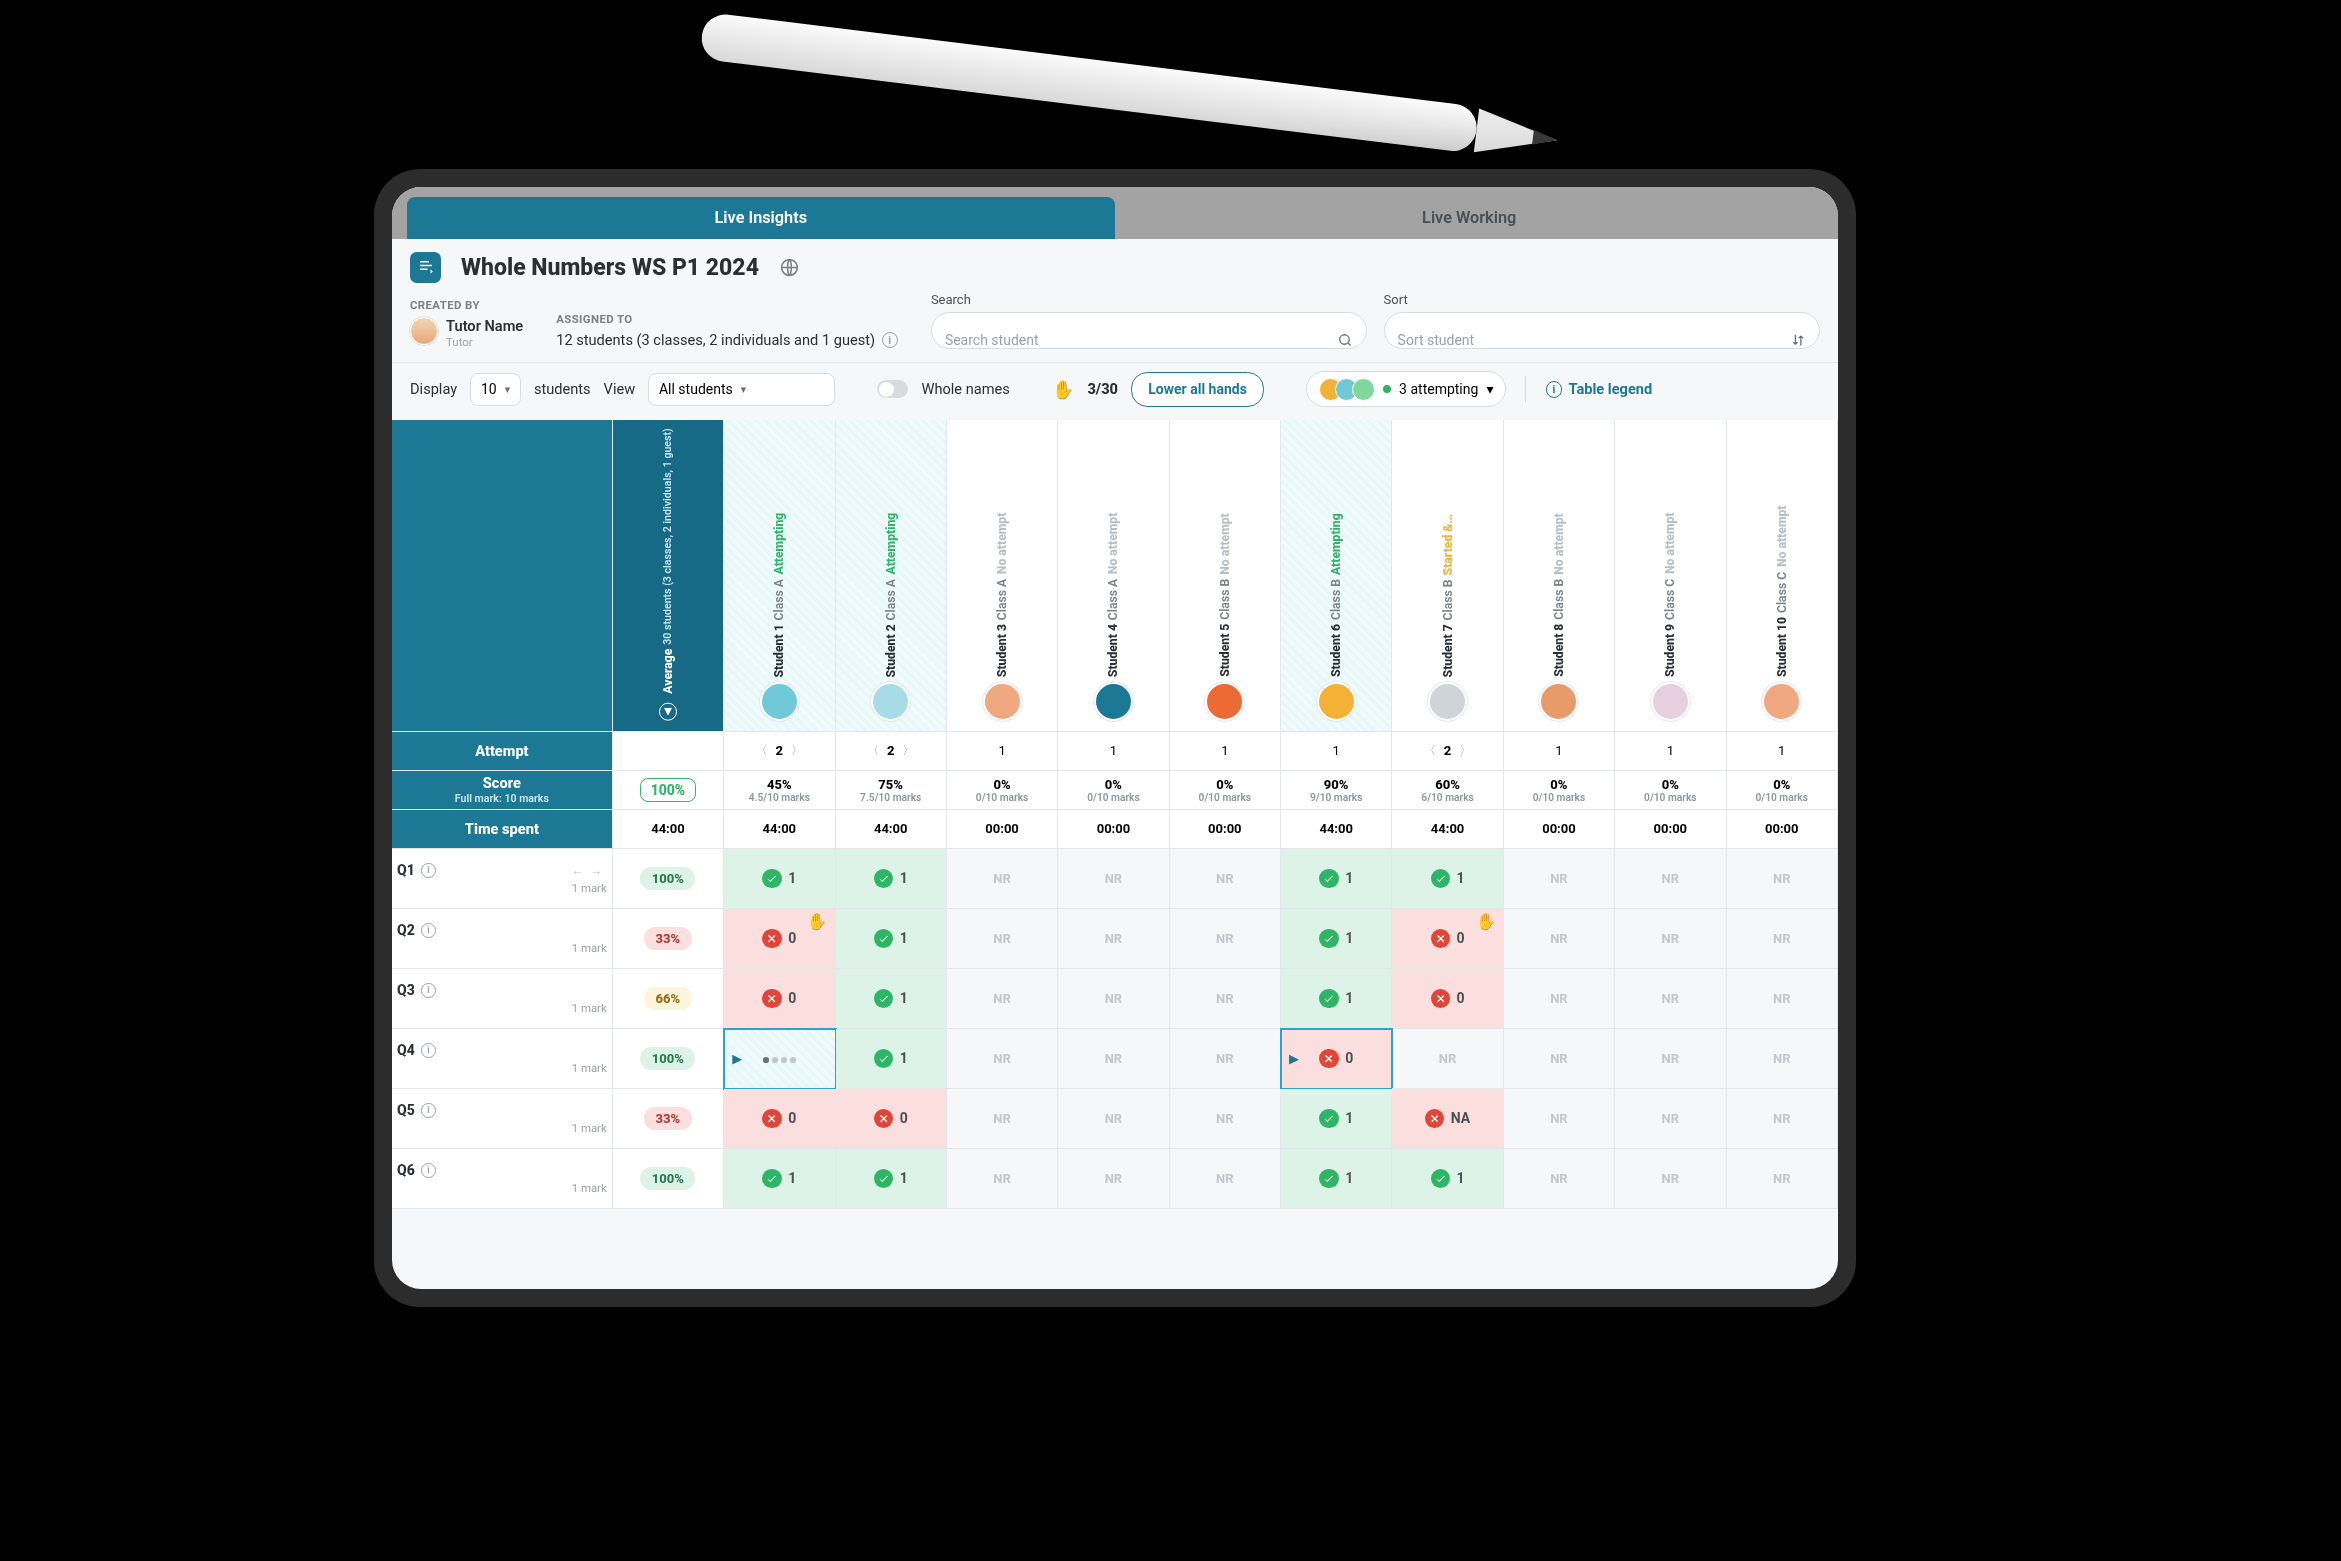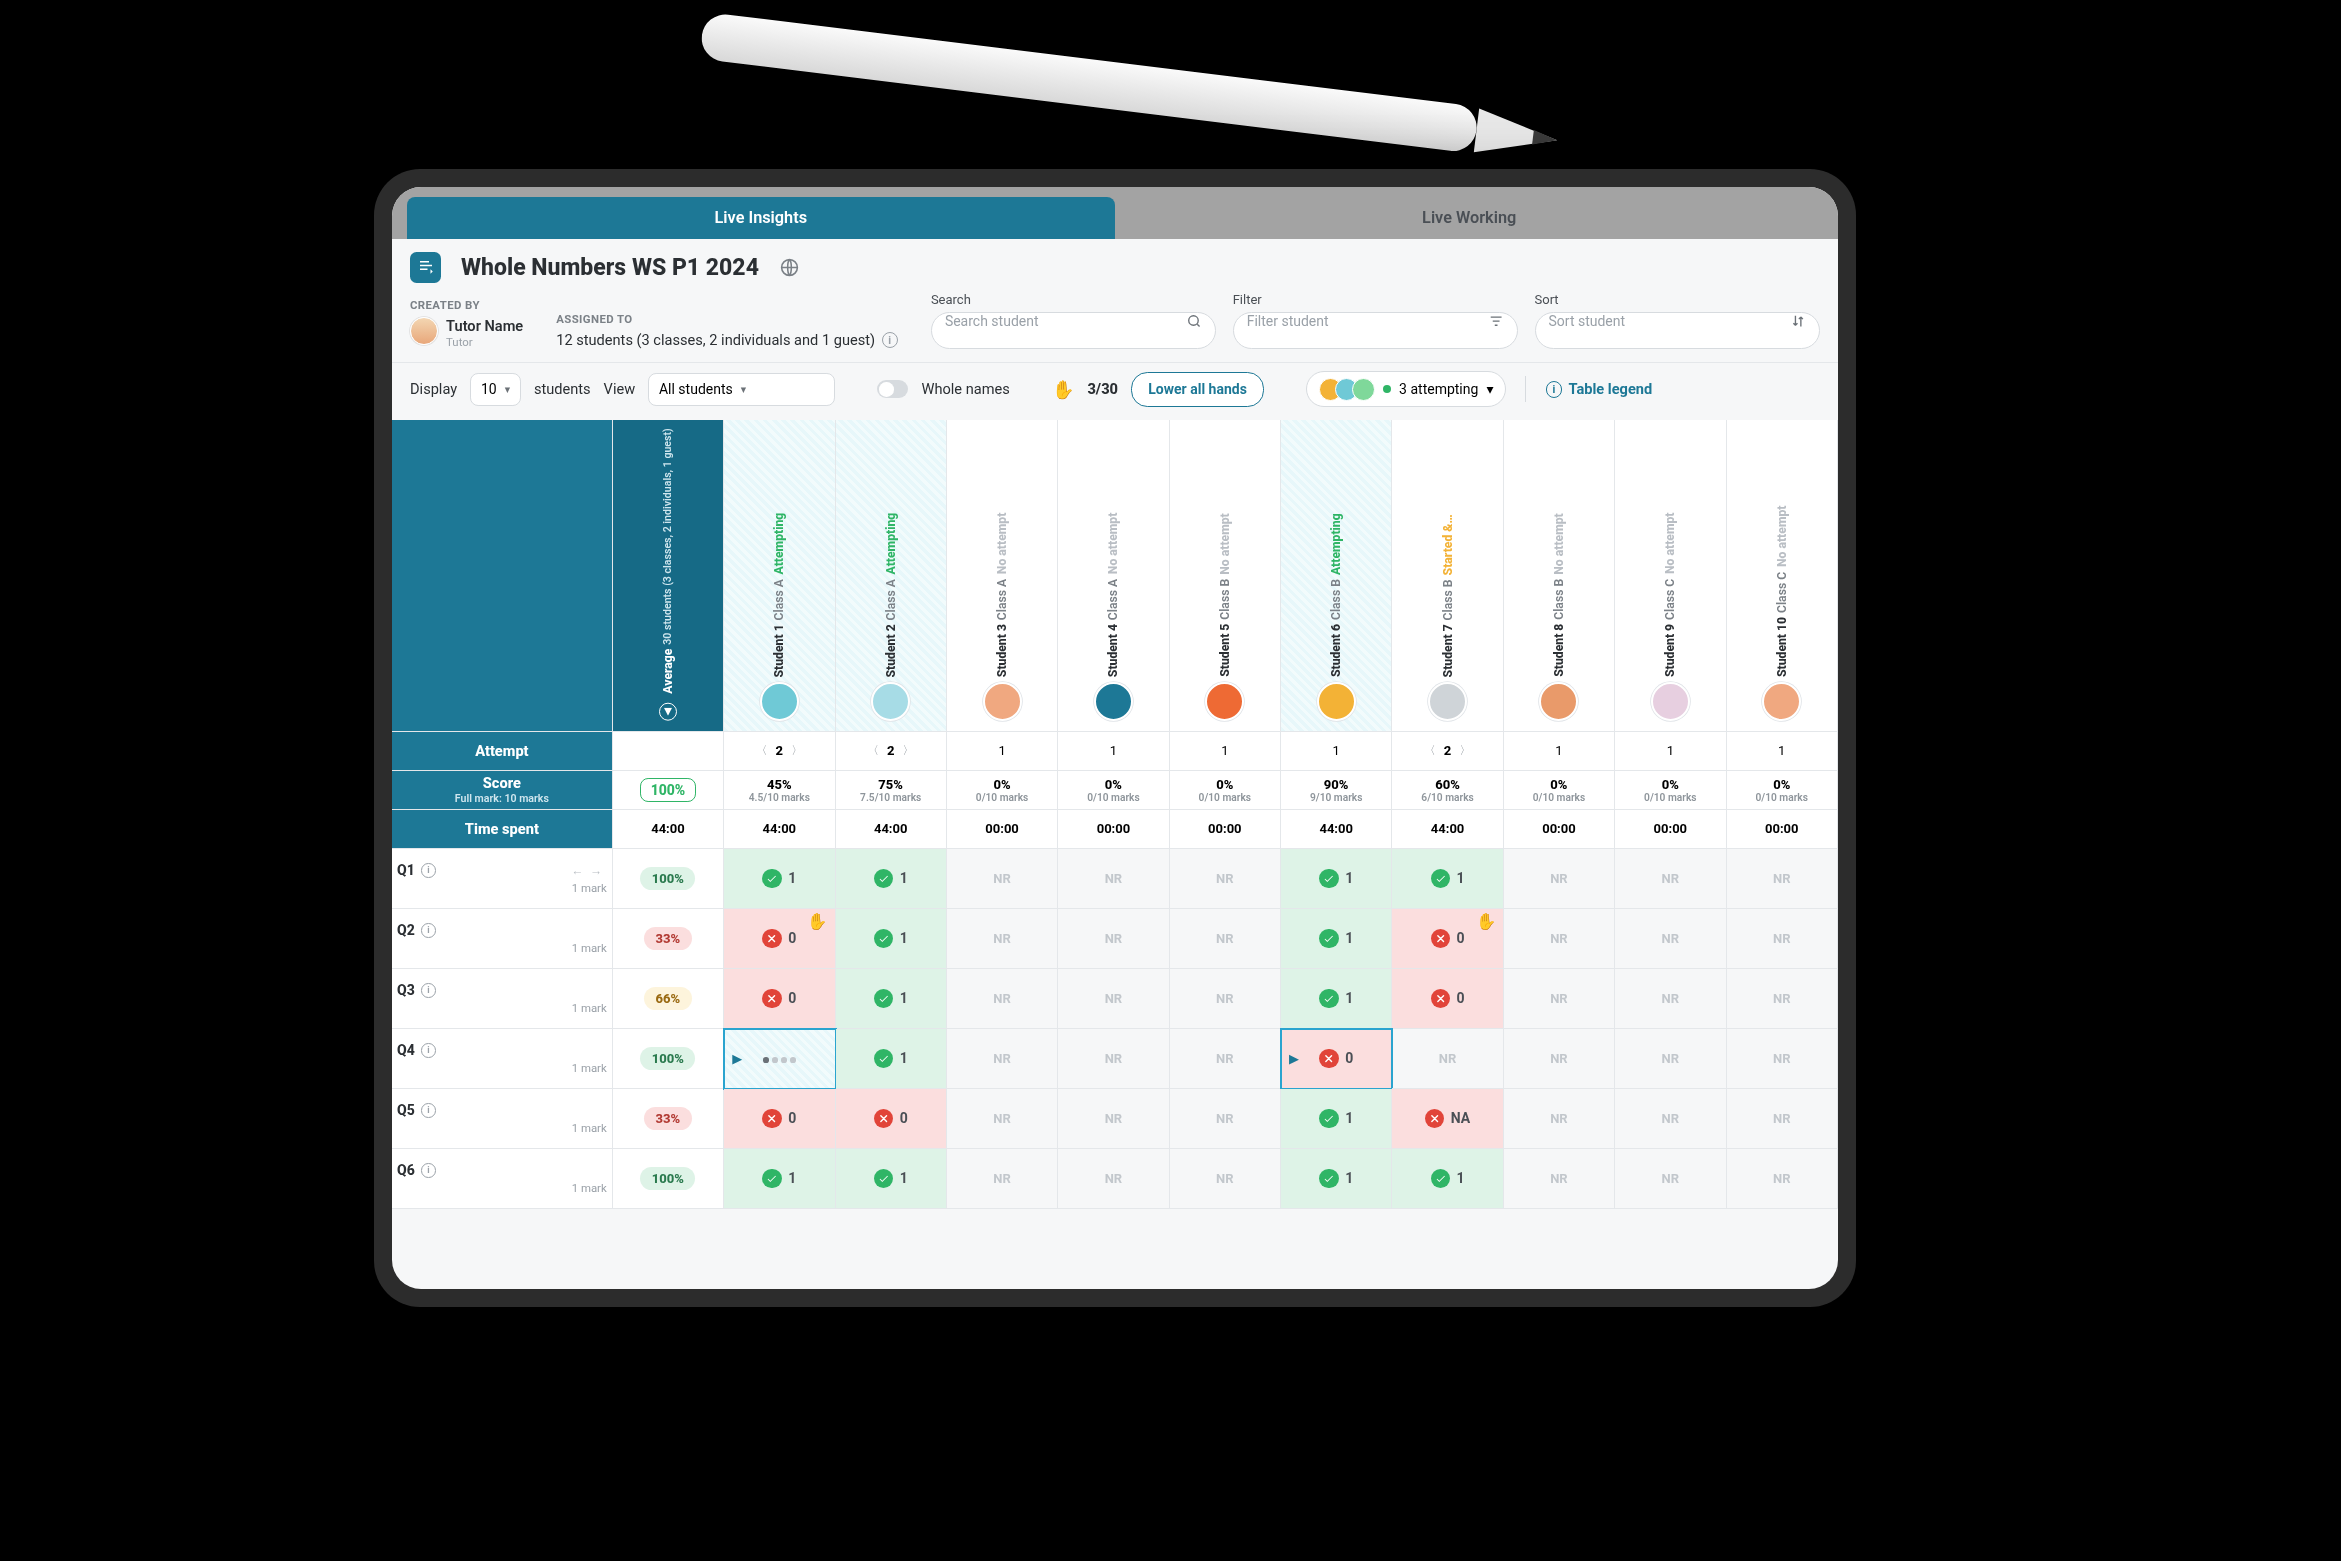--- a/index.html
+++ b/index.html
@@ -71,21 +71,21 @@
   .metalabel{font-size:11.4px;font-weight:700;color:#7b8187;letter-spacing:0.4px;}
   .creator{display:flex;gap:8.1px;}
   .creator .av{width:28px;height:28px;border-radius:50%;background:linear-gradient(#f3d6b2,#e8a77a);border:1.6px solid #fff;box-shadow:0 0 0 0.8px #ddd;}
   .creator .nm{font-size:14.6px;color:#2b2f33;font-weight:600;}
   .creator .rl{font-size:11.4px;color:#9aa1a8;}
   .assigned{font-size:14.6px;color:#2b2f33;display:flex;align-items:center;gap:6.5px;}
   .info-i{width:16.3px;height:16.3px;border:1.3px solid #9aa1a8;border-radius:50%;display:inline-flex;align-items:center;justify-content:center;font-size:10.6px;color:#9aa1a8;font-weight:700;}
   .searchcol{flex:1;display:flex;gap:16.3px;}
   .field{display:flex;flex-direction:column;gap:4.9px;flex:1;}
   .field label{font-size:13px;color:#4a4f55;}
-  .pillinput{height:37px;border:1.2px solid #d7dbdf;border-radius:18.7px;background:#fff;display:flex;align-items:flex-start;padding:0 13px;color:#9aa1a8;font-size:14px;justify-content:space-between;}
+  .pillinput{height:37px;border:1.2px solid #d7dbdf;border-radius:18.7px;background:#fff;display:flex;align-items:flex-end;padding:0 13px;color:#9aa1a8;font-size:14px;justify-content:space-between;}
   .pillinput svg{width:16.3px;height:16.3px;color:#6b7177;}
   
   .controls{display:flex;align-items:center;gap:13px;padding:8.1px 18px 13px 18px;flex-wrap:nowrap;border-top:0.8px solid var(--border);}
   .ctext{font-size:14.6px;color:#2b2f33;}
   .select{height:33px;border:1.2px solid #d7dbdf;border-radius:8.1px;background:#fff;display:flex;align-items:center;padding:0 9.8px;gap:8.1px;font-size:14px;}
   .select .chev{font-size:10.6px;color:#6b7177;}
   .toggle{width:31px;height:18px;border-radius:9px;background:#d7dbdf;position:relative;}
   .toggle::after{content:"";position:absolute;left:1.6px;top:1.6px;width:14.6px;height:14.6px;border-radius:50%;background:#fff;}
   .spacer{flex:0 0 16.3px;}
   .hand{font-size:18px;}
@@ -225,29 +225,20 @@
           <label>Search</label>
           <div class="pillinput">
             <span>Search student</span>
             <svg viewBox="0 0 24 24" fill="none" stroke="currentColor" stroke-width="2">
                 <circle cx="11" cy="11" r="7"></circle>
                 <path d="m20 20-3.5-3.5"></path>
               </svg>
           </div>
         </div>
         <div class="field">
-          <label>Filter</label>
-          <div class="pillinput">
-            <span>Filter student</span>
-            <svg viewBox="0 0 24 24" fill="none" stroke="currentColor" stroke-width="2">
-                <path d="M4 6h16M7 12h10M10 18h4"></path>
-              </svg>
-          </div>
-        </div>
-        <div class="field">
           <label>Sort</label>
           <div class="pillinput">
             <span>Sort student</span>
             <svg viewBox="0 0 24 24" fill="none" stroke="currentColor" stroke-width="2">
                 <path d="M8 4v14m0 0-3-3m3 3 3-3M16 20V6m0 0-3 3m3-3 3 3"></path>
               </svg>
           </div>
         </div>
       </div>
     </div>

